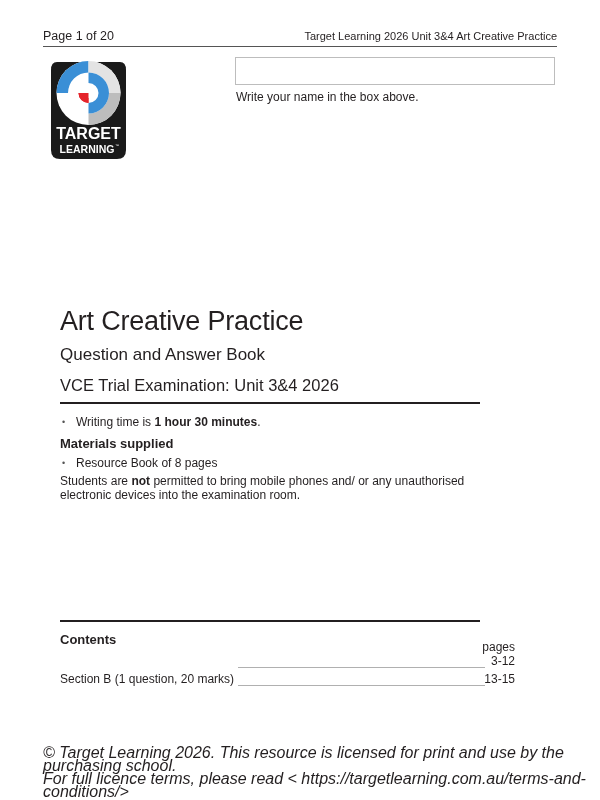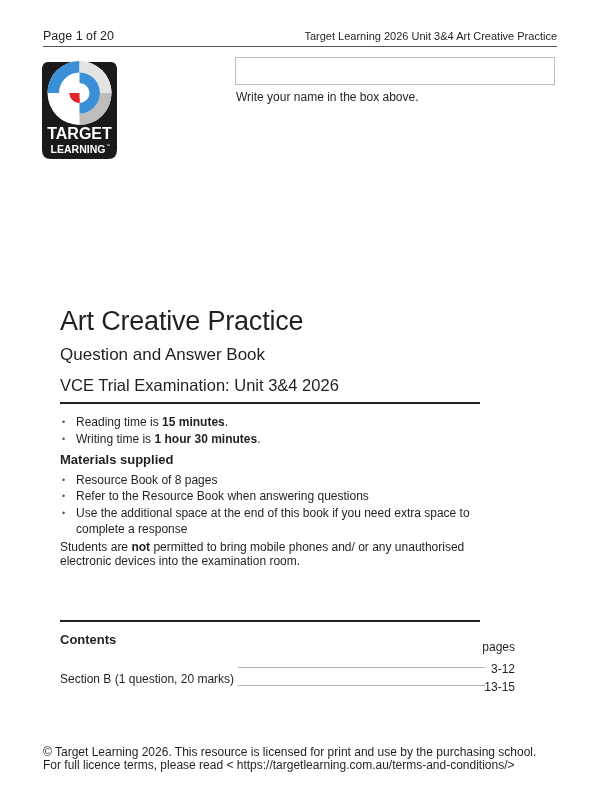--- a/index.html
+++ b/index.html
@@ -6,21 +6,21 @@
   body {
     width: 600px; height: 800px; position: relative; overflow: hidden;
     font-family: "Liberation Sans", sans-serif; color: #231f20;
   }
   .abs { position: absolute; }
   
   .hdr-left { left: 43px; top: 29px; font-size: 12.5px; color: #231f20; }
   .hdr-right { right: 43px; top: 30px; font-size: 11px; color: #231f20; }
   .hdr-rule { left: 43px; top: 46px; width: 514px; height: 1px; background: #555; }
   
-  .logo { left: 42px; top: 58px; width: 94px; height: 101px; }
+  .logo { left: 51px; top: 58px; width: 94px; height: 101px; }
   
   .namebox {
     left: 235px; top: 57px; width: 320px; height: 28px;
     border: 1px solid #bdbdbd; background: #fff; box-sizing: border-box;
     font-family: "Liberation Sans", sans-serif; font-size: 13px; padding: 0 6px; outline: none;
   }
   .namehint { left: 236px; top: 90px; font-size: 12px; }
   
   .title { left: 60px; top: 306px; font-size: 27px; color: #231f20; letter-spacing: -0.2px; }
   .subtitle { left: 60px; top: 345px; font-size: 17px; }
@@ -35,23 +35,23 @@
   }
   .body h3 { margin: 5px 0 3px 0; font-size: 13px; font-weight: bold; }
   .body p { margin: 2px 0 0 0; line-height: 14px; }
   
   .contents { left: 60px; top: 632px; width: 455px; font-size: 12px; }
   .contents .c-head { font-weight: bold; font-size: 13px; }
   .contents .pages-label { position: absolute; right: 0; top: 8px; text-align: center; }
   .toc-row { position: absolute; left: 0; width: 455px; height: 16px; }
   .toc-row .lbl { position: absolute; left: 0; top: 0; }
   .toc-row .leader { position: absolute; left: 178px; right: 30px; top: 13px; height: 1px; background: #b0b0b0; }
-  .toc-row .pg { position: absolute; right: 0; top: 8px; }
+  .toc-row .pg { position: absolute; right: 0; top: 0; }
   
-  .footer { left: 43px; top: 746px; font-size: 12px; line-height: 13px; color: #231f20; }
+  .footer { left: 43px; top: 746px; font-size: 16px; line-height: 13px; color: #231f20; font-style: italic; }
 </style>
 </head>
 <body>
 
 <div class="abs hdr-left">Page 1 of 20</div>
 <div class="abs hdr-right">Target Learning 2026 Unit 3&amp;4 Art Creative Practice</div>
 <div class="abs hdr-rule"></div>
 
 <div class="abs logo">
   <svg width="75" height="101" viewBox="0 0 75 101">
@@ -78,30 +78,25 @@
 <input class="abs namebox" type="text" placeholder="" style="">
 <div class="abs namehint">Write your name in the box above.</div>
 
 <div class="abs title">Art Creative Practice</div>
 <div class="abs subtitle">Question and Answer Book</div>
 <div class="abs subtitle2">VCE Trial Examination: Unit 3&amp;4 2026</div>
 <div class="abs rule-thick" style="top:402px;"></div>
 
 <div class="abs body">
   <ul>
-    <li><span>Reading time is </span><b>15 minutes</b><span>.</span></li>
     <li><span>Writing time is </span><b>1 hour 30 minutes</b><span>.</span></li>
   </ul>
   <h3>Materials supplied</h3>
   <ul>
     <li>Resource Book of 8 pages</li>
-  </ul>
-  <ul>
-    <li>Refer to the Resource Book when answering questions</li>
-    <li style="padding-right:10px;">Use the additional space at the end of this book if you need extra space to complete a response</li>
   </ul>
   <p><span>Students are </span><b>not</b><span> permitted to bring mobile phones and/ or any unauthorised electronic devices into the examination room.</span></p>
 </div>
 <div class="abs rule-thick" style="top:620px;"></div>
 
 <div class="abs contents">
   <div class="c-head">Contents</div>
   <div class="pages-label">pages</div>
   <div class="toc-row" style="top:22px;">
     <span class="leader"></span>

